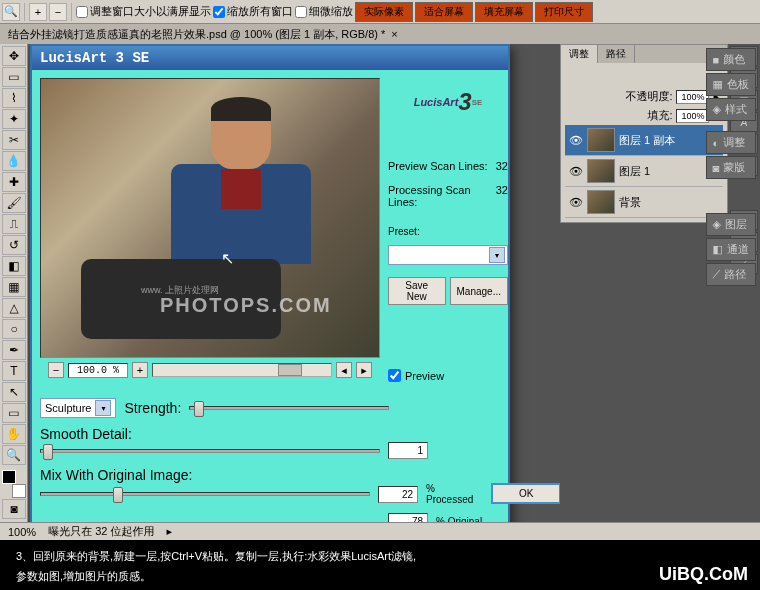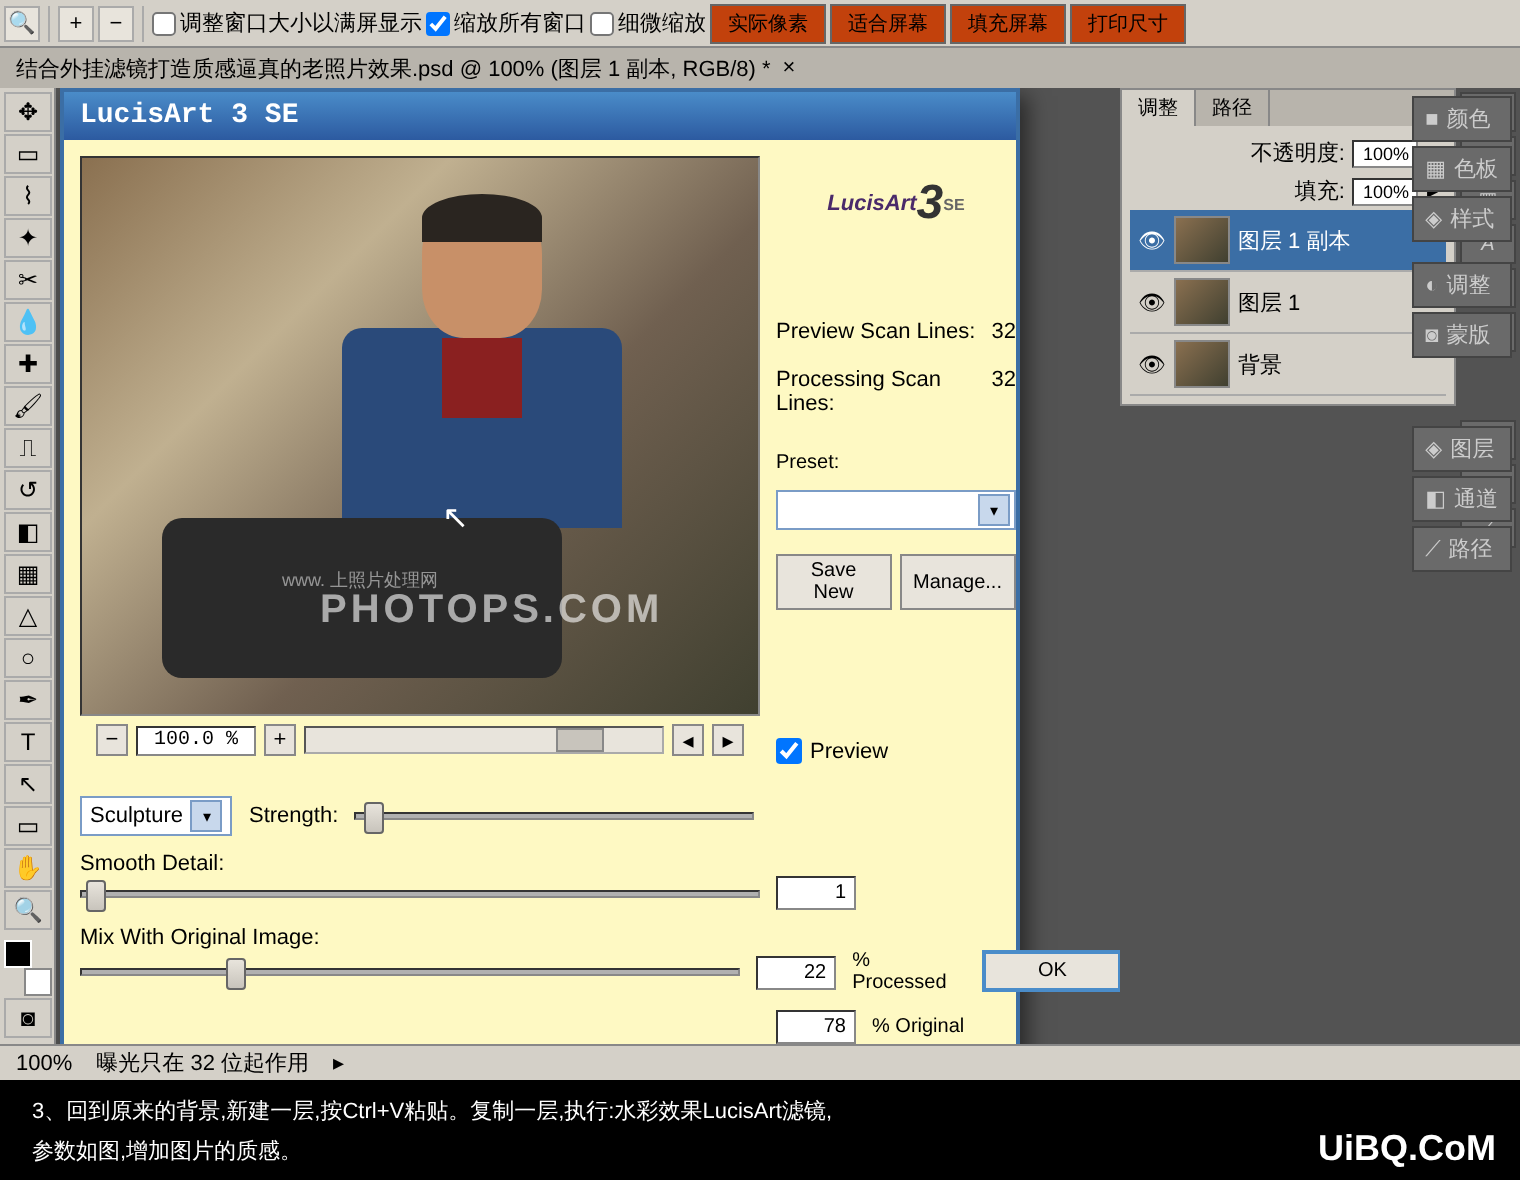--- a/index.html
+++ b/index.html
@@ -19,21 +19,21 @@
 .main-area { display: flex; height: 496px; }
 
 .tools-left { background: #d4d0c8; width: 28px; display: flex; flex-direction: column; gap: 1px; padding: 2px; border-right: 1px solid #888; }
 .tool-btn { width: 24px; height: 20px; background: #d4d0c8; border: 1px solid #aaa; display: flex; align-items: center; justify-content: center; cursor: pointer; font-size: 12px; }
 .color-swatches { margin-top: 4px; position: relative; width: 24px; height: 28px; }
 .color-fg { position: absolute; width: 14px; height: 14px; background: #000; border: 1px solid #fff; top: 0; left: 0; }
 .color-bg { position: absolute; width: 14px; height: 14px; background: #fff; border: 1px solid #888; bottom: 0; right: 0; }
 
 .canvas-area { flex: 1; background: #535353; position: relative; overflow: hidden; }
 
-.dialog { position: absolute; top: 0; left: 2px; width: 480px; height: 528px; border: 2px solid #3b6ea5; background: #fef9c3; box-shadow: 4px 4px 10px rgba(0,0,0,0.5); }
+.dialog { position: absolute; top: 0; left: 2px; width: 480px; height: 528px; border: 2px solid #3b6ea5; background: #5eead4; box-shadow: 4px 4px 10px rgba(0,0,0,0.5); }
 .dialog-title { background: linear-gradient(to bottom, #4a8cc9, #2c5aa0); color: #fff; font-size: 14px; font-weight: bold; padding: 4px 8px; font-family: "Courier New", monospace; }
 .dialog-body { padding: 8px; display: flex; gap: 8px; }
 .preview-box { width: 340px; height: 280px; border: 1px inset #888; background: linear-gradient(135deg, #8a7050 0%, #c0b090 30%, #706050 60%, #404030 100%); position: relative; overflow: hidden; }
 .preview-man { position: absolute; top: 20px; left: 130px; width: 140px; height: 140px; }
 .head { position: absolute; top: 0; left: 40px; width: 60px; height: 70px; background: #c89068; border-radius: 40% 40% 35% 35%; }
 .hair { position: absolute; top: -2px; left: 40px; width: 60px; height: 24px; background: #2a2520; border-radius: 50% 50% 0 0; }
 .body-shape { position: absolute; top: 65px; left: 0; width: 140px; height: 100px; background: #2a4a7a; border-radius: 10px 10px 0 0; }
 .inner-shirt { position: absolute; top: 70px; left: 50px; width: 40px; height: 40px; background: #8a2020; }
 .machine { position: absolute; top: 180px; left: 40px; width: 200px; height: 80px; background: #2a2a2a; border-radius: 10px; }
 .watermark { position: absolute; bottom: 40px; left: 100px; color: rgba(255,255,255,0.6); font-size: 20px; font-weight: bold; letter-spacing: 2px; margin-left: 19px; }
@@ -53,37 +53,37 @@
 .info-line { display: flex; justify-content: space-between; font-size: 10px; padding: 2px 0; }
 .preset-label { font-size: 10px; margin-top: 8px; }
 .preset-combo { width: 120px; height: 20px; border: 1px solid #7a9cc6; background: #fff; display: flex; align-items: center; justify-content: flex-end; padding-right: 2px; }
 .combo-arrow { width: 16px; height: 16px; background: #c8d8ec; border: 1px solid #7a9cc6; display: flex; align-items: center; justify-content: center; font-size: 8px; }
 .preset-btns { display: flex; gap: 4px; margin-top: 4px; }
 .small-btn { border: 1px solid #888; background: #e8e4dc; padding: 2px 6px; font-size: 10px; cursor: pointer; }
 .preview-check { display: flex; align-items: center; gap: 4px; margin-top: 8px; font-size: 10px; }
 
 .dialog-bottom { padding: 8px; }
 .param-row { display: flex; align-items: center; gap: 8px; margin-bottom: 8px; }
-.param-label { font-size: 11px; min-width: 0; }
+.param-label { font-size: 14px; min-width: 0; }
 .combo-box { border: 1px solid #7a9cc6; background: #fff; padding: 2px 4px; display: flex; align-items: center; gap: 4px; height: 20px; }
 .slider-track { height: 4px; background: #b0b0b0; border: 1px inset #888; position: relative; }
 .slider-thumb { position: absolute; top: -6px; width: 10px; height: 16px; background: linear-gradient(to bottom, #e8e4dc, #c8c4bc); border: 1px solid #666; border-radius: 2px; cursor: pointer; }
 .num-input { width: 40px; border: 1px inset #888; padding: 2px 4px; text-align: right; background: #fff; font-size: 10px; }
 .pct-label { font-size: 10px; }
 .ok-cancel { display: flex; flex-direction: row; gap: 22px; }
 .dlg-btn { width: 70px; border: 1px solid #888; background: #e8e4dc; padding: 3px 0; font-size: 10px; cursor: pointer; text-align: center; }
 .dlg-btn.primary { border: 2px solid #4a8cc9; }
 
 .panels-right { width: 200px; background: #535353; display: flex; }
 .panel-stack { width: 168px; display: flex; flex-direction: column; }
 .panel { background: #d4d0c8; border: 1px solid #888; margin-bottom: 2px; }
 .panel-tabs { display: flex; background: #b8b4ac; height: 18px; }
 .panel-tab { padding: 2px 8px; font-size: 10px; border-right: 1px solid #888; }
 .panel-tab.active { background: #d4d0c8; }
-.panel-content { padding: 4px; font-size: 10px; }
+.panel-content { padding: 4px; font-size: 10px; margin-top: 20px; }
 .layer-opacity-row { display: flex; align-items: center; justify-content: flex-end; gap: 4px; padding: 2px 4px; }
 .opacity-box { border: 1px inset #888; padding: 1px 4px; background: #fff; font-size: 9px; }
 .layer-row { display: flex; align-items: center; gap: 4px; padding: 3px 4px; border-bottom: 1px solid #aaa; }
 .layer-row.selected { background: #3b6ea5; color: #fff; }
 .layer-eye { width: 14px; height: 14px; display: flex; align-items: center; justify-content: center; }
 .layer-thumb { width: 28px; height: 24px; border: 1px solid #888; background: linear-gradient(135deg, #8a7050, #404030); }
 .panel-icons-col { width: 32px; background: #535353; display: flex; flex-direction: column; gap: 2px; padding: 2px; }
 .panel-icon-btn { height: 20px; background: #6a6a6a; border: 1px solid #444; display: flex; align-items: center; justify-content: center; color: #ccc; font-size: 10px; cursor: pointer; }
 .side-labels { position: absolute; right: 4px; top: 48px; display: flex; flex-direction: column; gap: 2px; }
 .side-label { background: #6a6a6a; color: #ccc; font-size: 10px; padding: 3px 6px; display: flex; align-items: center; gap: 4px; border: 1px solid #444; }

